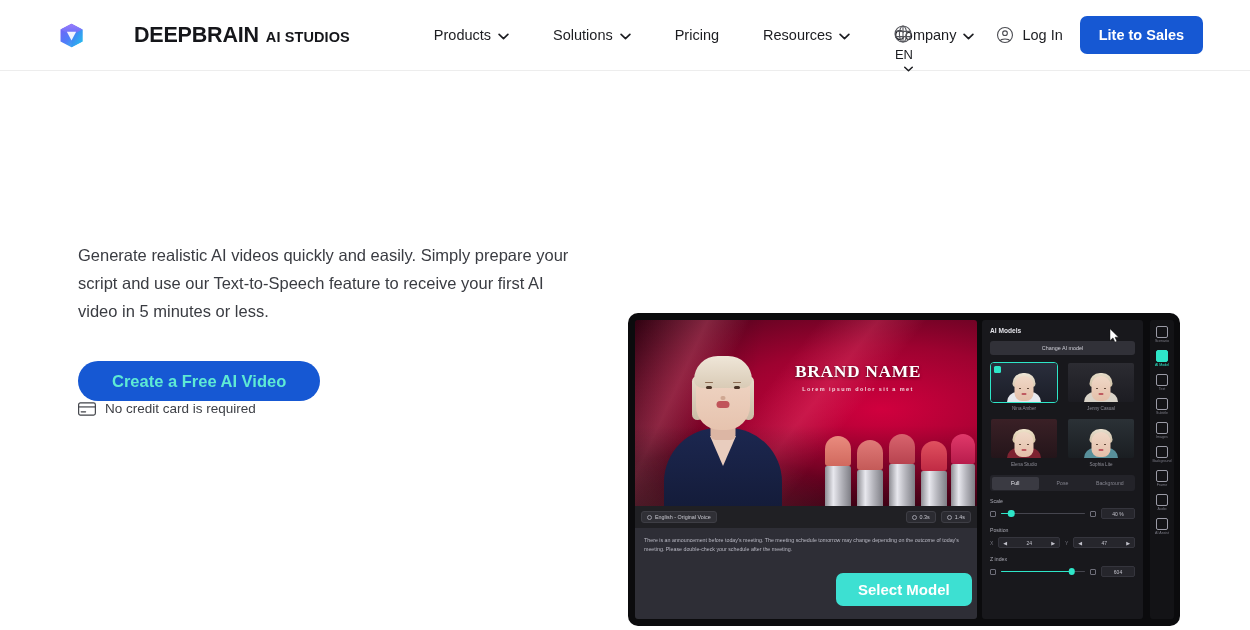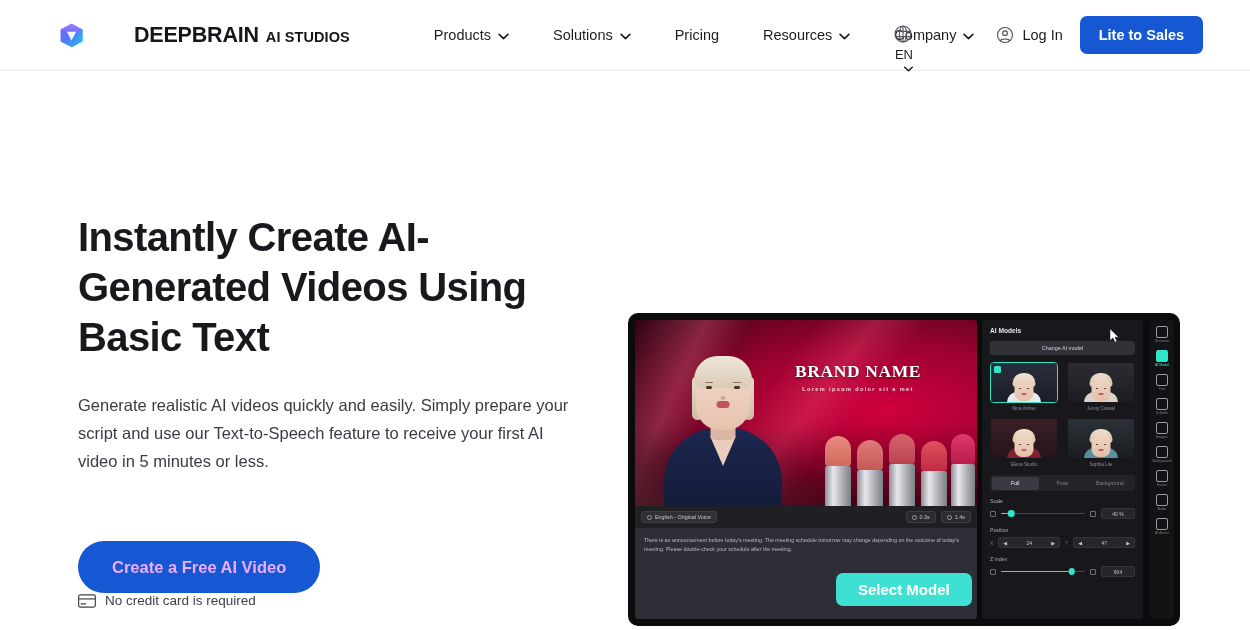--- a/index.html
+++ b/index.html
@@ -161,29 +161,29 @@
   .subhead {
     margin-top: 29px;
     font-size: 16.5px;
     line-height: 28px;
     color: #3a3c42;
     max-width: 500px;
     font-weight: 400;
   }
 
   .btn-cta {
-    margin-top: 66px;
+    margin-top: 36px;
     background: #1658d3;
-    color: #f0abfc;
+    color: #5eead4;
     font-size: 16.5px;
     font-weight: 700;
     border: none;
     border-radius: 30px;
     padding: 0 34px;
-    height: 52px;
+    height: 40px;
     cursor: pointer;
     font-family: inherit;
     display: inline-flex;
     align-items: center;
   }
 
   .nocard {
     display: flex;
     align-items: center;
     gap: 9px;
@@ -672,21 +672,20 @@
       </span>
       <span>Log In</span>
     </div>
     <button class="btn-sales">Lite to Sales</button>
   </div>
 </div>
 
 <div class="hero">
 
   <div class="hero-left">
-    <h1 class="headline">Instantly Create AI-Generated Videos Using Basic Text</h1>
     <p class="subhead">Generate realistic AI videos quickly and easily. Simply prepare your script and use our Text-to-Speech feature to receive your first AI video in 5 minutes or less.</p>
     <button class="btn-cta">Create a Free AI Video</button>
     <div class="nocard">
       <span>
         <svg class="card-ico" viewBox="0 0 20 15">
           <rect x="0.7" y="0.7" width="18.6" height="13.6" rx="2" fill="none" stroke="#3f4147" stroke-width="1.3"></rect>
           <path d="M0.7 5.2 H19.3" stroke="#3f4147" stroke-width="1.3"></path>
           <path d="M3.6 10.6 H8.4" stroke="#3f4147" stroke-width="1.4" stroke-linecap="round"></path>
         </svg>
       </span>

